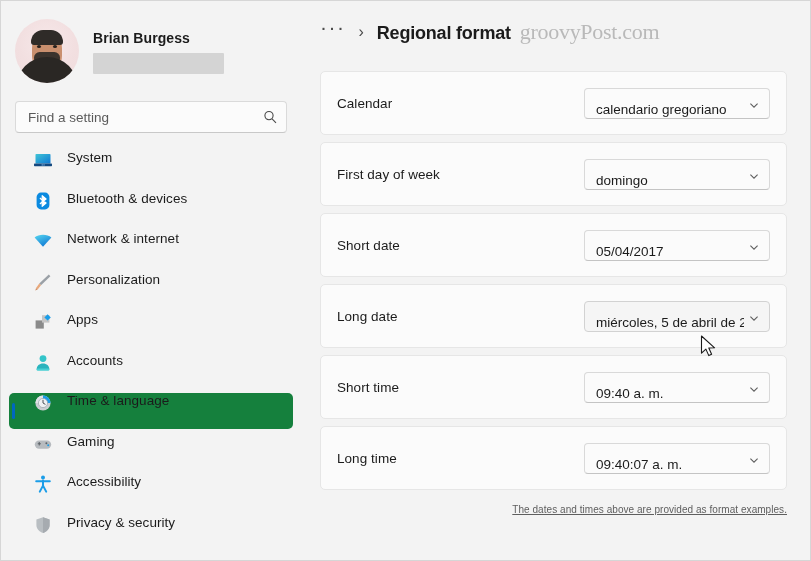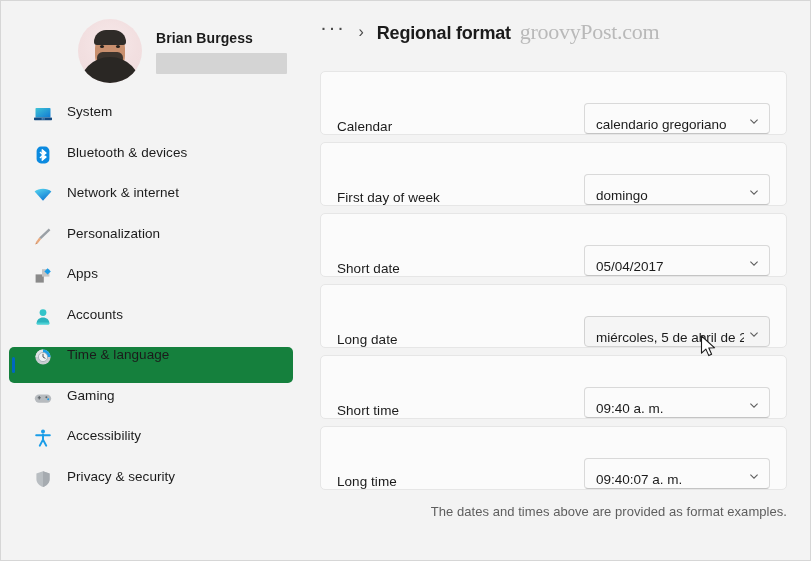--- a/index.html
+++ b/index.html
@@ -32,21 +32,20 @@
     background: #f3f3f3;
     padding-top: 14px;
     position: relative;
   }
 
   .profile {
     display: flex;
     align-items: center;
     padding: 0 14px 0 14px;
     height: 72px;
-    justify-content: flex-end;
   }
 
   .avatar {
     width: 64px;
     height: 64px;
     border-radius: 50%;
     flex: 0 0 64px;
     position: relative;
     overflow: hidden;
     background: radial-gradient(circle at 50% 38%, #f7e9ea 0%, #f2dfe0 55%, #efdcdd 100%);
@@ -241,21 +240,21 @@
   }
 
   .cards { display: flex; flex-direction: column; gap: 7px; }
 
   .card {
     background: #fbfbfb;
     border: 1px solid #e6e6e6;
     border-radius: 5px;
     height: 64px;
     display: flex;
-    align-items: flex-end;
+    align-items: center;
     justify-content: space-between;
     padding: 0 16px 0 16px;
   }
   .card-label {
     font-size: 13.5px;
     color: #1b1b1b;
     letter-spacing: 0.05px;
   }
 
   .combo {
@@ -286,24 +285,25 @@
   .chev {
     width: 12px;
     height: 12px;
     flex: 0 0 12px;
     color: #5d5d5d;
     margin-left: 4px;
   }
 
   .footnote {
     text-align: right;
-    font-size: 13px;
+    font-size: 10px;
     color: #5e5e5e;
     margin-top: 14px;
     letter-spacing: 0.05px;
+    text-decoration: underline;
   }
 
   
   #cursor {
     position: absolute;
     left: 699px;
     top: 334px;
     width: 18px;
     height: 24px;
     pointer-events: none;
@@ -326,20 +326,29 @@
         <div class="beard"></div>
         <div class="mouth"></div>
         <div class="shoulders"></div>
       </div>
       <div class="profile-text">
         <div class="profile-name">Brian Burgess</div>
         <div class="profile-redacted"></div>
       </div>
     </div>
 
+    <div class="search-wrap">
+      <input class="search-input" type="text" placeholder="Find a setting" style="">
+      <span class="search-icon">
+        <svg viewBox="0 0 16 16" fill="none" stroke="currentColor" stroke-width="1.1">
+          <circle cx="7" cy="6.6" r="4.1"></circle>
+            <line x1="10.1" y1="9.9" x2="14" y2="13.8"></line>
+        </svg>
+      </span>
+    </div>
 
     <div id="nav">
 
       <div class="nav-item">
         <span class="nav-icon">
           <svg viewBox="0 0 20 20">
             <defs>
                 <linearGradient id="gsys" x1="0" y1="0" x2="1" y2="1">
               <stop offset="0" stop-color="#3fc4d6"></stop>
                   <stop offset="1" stop-color="#1079d4"></stop>

